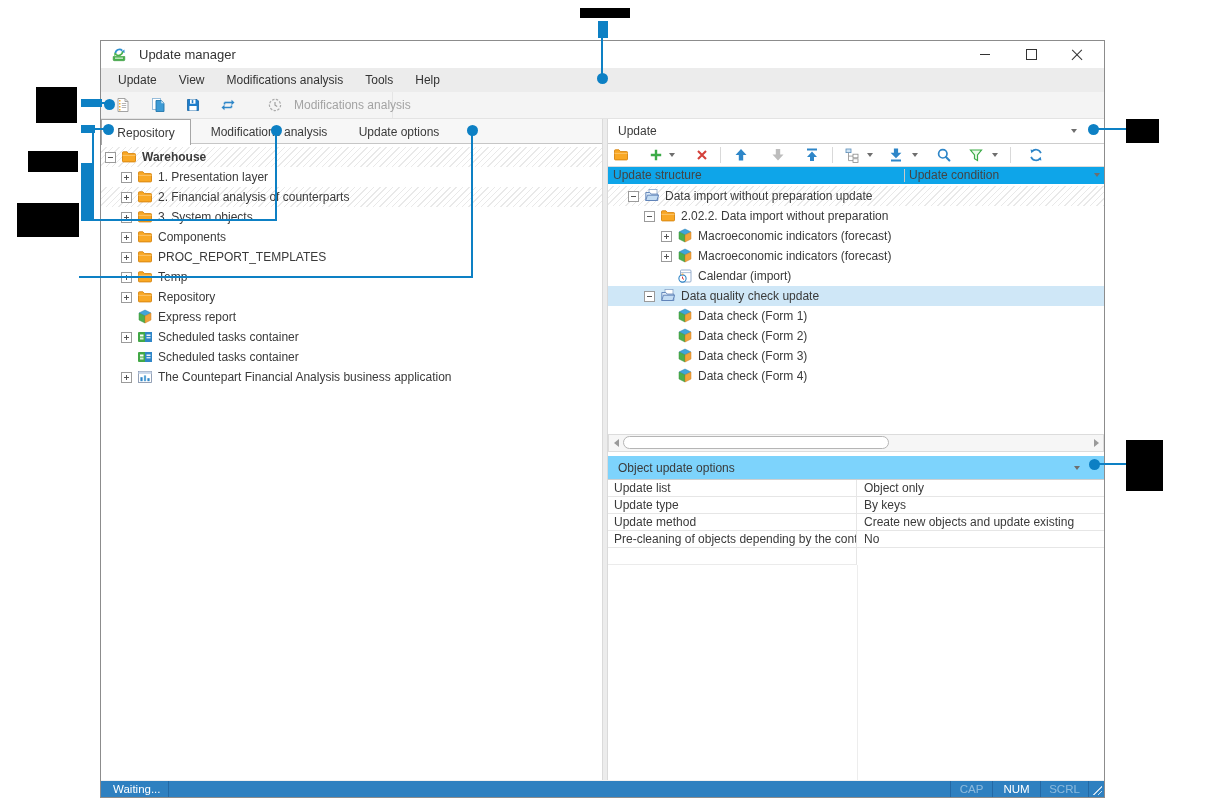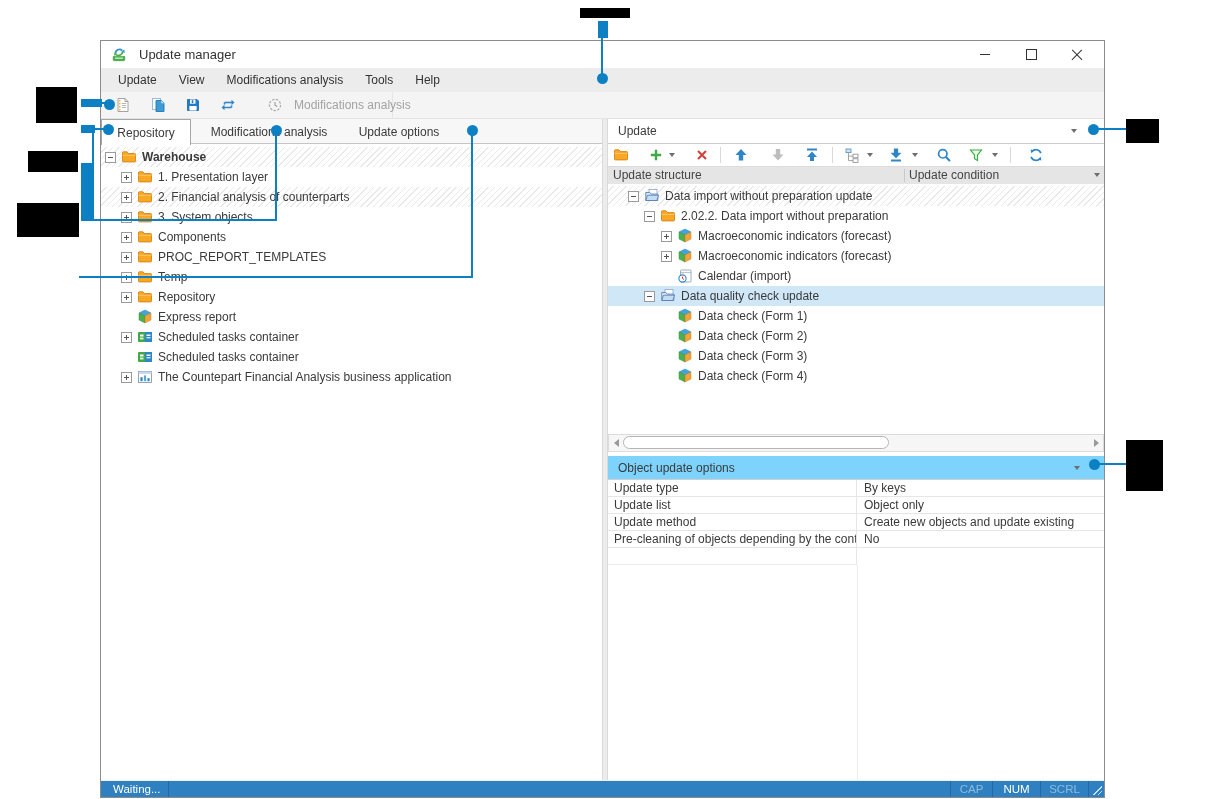--- a/index.html
+++ b/index.html
@@ -42,21 +42,21 @@
              padding-top:3px;overflow:hidden;}
   .vsplit{position:absolute;left:501px;top:78px;width:6px;height:661px;background:#ececec;
           border-left:1px solid #dadada;border-right:1px solid #dadada;}
   .bottom-strip{position:absolute;left:0;top:739px;width:1003px;height:2px;background:#f0f0f0;}
   .right-head{position:absolute;left:507px;top:78px;width:496px;height:25px;background:#fff;
               border-bottom:1px solid #cdcdcd;display:flex;align-items:center;font-size:12px;}
   .right-head .hd-label{margin-left:10px;}
   .right-toolbar{position:absolute;left:507px;top:103px;width:496px;height:22px;background:#fff;}
   .rtb{position:absolute;top:3px;}
   .rtb-sep{position:absolute;top:3px;width:1px;height:16px;background:#d9d9d9;}
-  .colhead{position:absolute;left:507px;top:125px;width:496px;height:26px;background:#e5e5e5;
+  .colhead{position:absolute;left:507px;top:125px;width:496px;height:26px;background:#0ea5e9;
            border-top:1px solid #dcdcdc;border-bottom:1px solid #dcdcdc;font-size:12px;color:#444;}
   .colhead .c1{position:absolute;left:5px;top:1px;}
   .colhead .cdiv{position:absolute;left:296px;top:2px;width:1px;height:13px;background:#c9c9c9;}
   .colhead .c2{position:absolute;left:301px;top:1px;}
   .right-tree{position:absolute;left:507px;top:143px;width:496px;height:250px;background:#fff;
               padding-top:2px;overflow:hidden;}
   
   .row{height:20px;display:flex;align-items:center;font-size:12px;color:#3a3a3a;white-space:nowrap;}
   .row.hatch{background:repeating-linear-gradient(135deg,#ffffff 0 3.5px,#e9e9e9 3.5px 4.5px);}
   .row.sel{background:#cfe7f7;}
@@ -521,26 +521,26 @@
           <span class="tri-r"></span>
         </div>
     </div>
 
     <div class="obj-head">
       <span class="hd-label">Object update options</span>
       <span class="caret" style="position:absolute;left:466px;top:10px;"></span>
     </div>
     <div class="prop-grid">
       <div class="prow">
+          <span class="pname">Update list</span>
+          <span class="pval">Object only</span>
+        </div>
+      <div class="prow">
           <span class="pname">Update type</span>
           <span class="pval">By keys</span>
-        </div>
-      <div class="prow">
-          <span class="pname">Update list</span>
-          <span class="pval">Object only</span>
         </div>
       <div class="prow">
           <span class="pname">Update method</span>
           <span class="pval">Create new objects and update existing</span>
         </div>
       <div class="prow">
           <span class="pname">Pre-cleaning of objects depending by the contents</span>
           <span class="pval">No</span>
         </div>
       <div class="prow-empty"></div>

